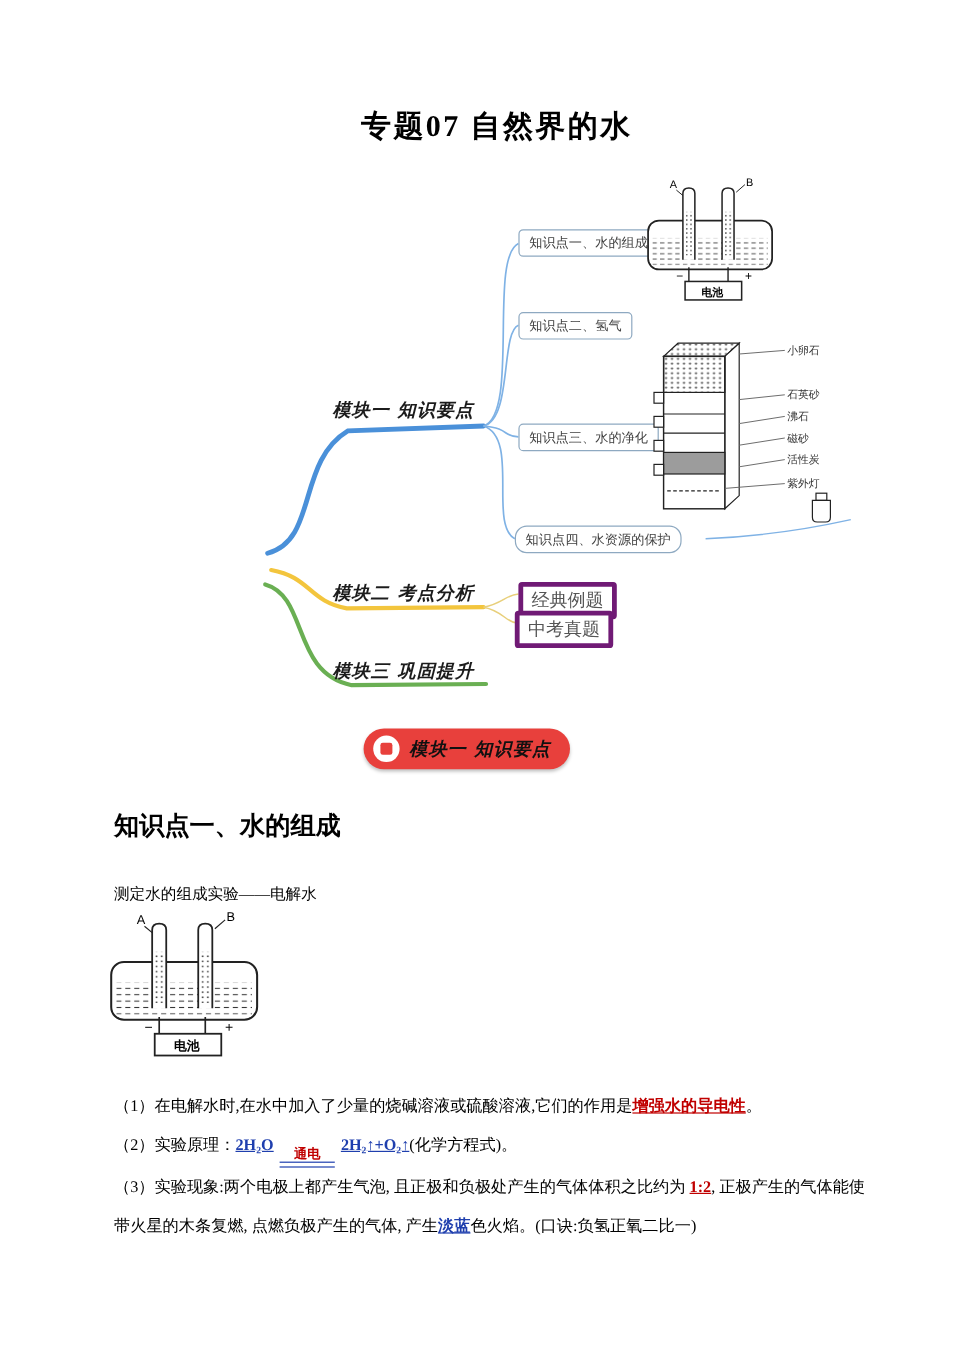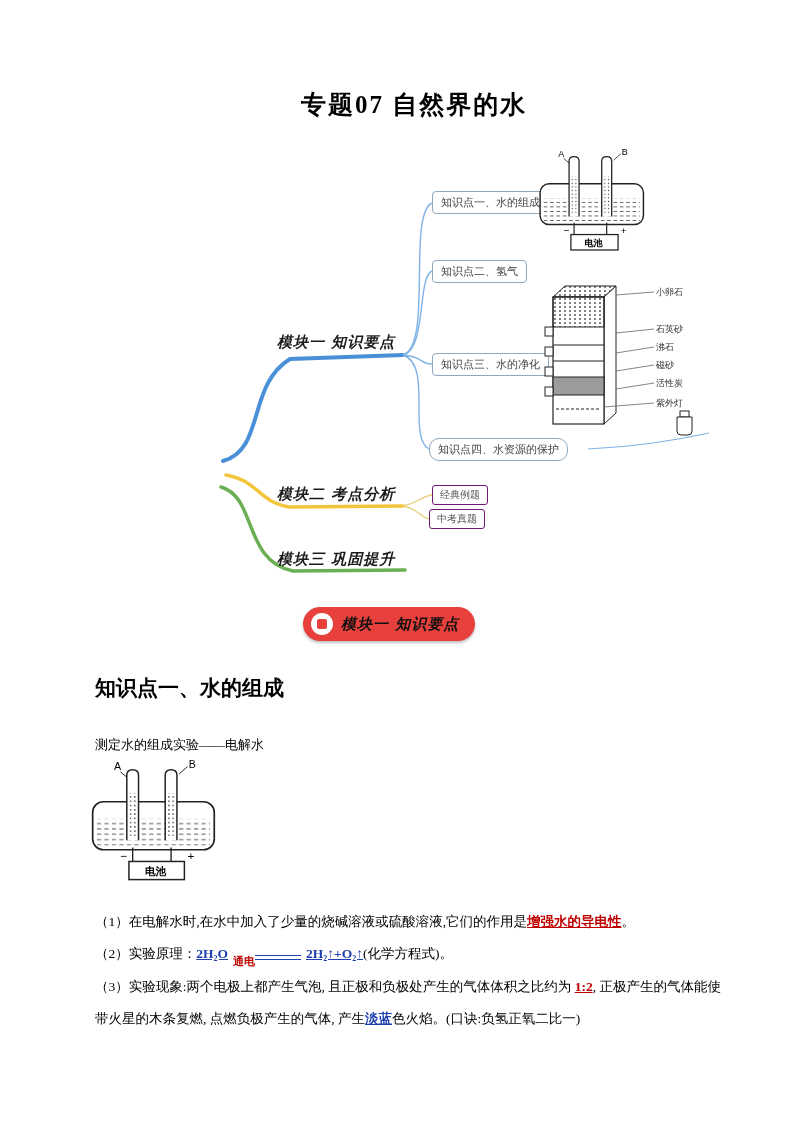--- a/index.html
+++ b/index.html
@@ -32,22 +32,22 @@
   .kp-box {
     position:absolute; border:1px solid #8ea9c1; border-radius:4px; background:#fff;
     font-size:11px; color:#404040; padding:3px 8px; white-space:nowrap;
     font-family:"Liberation Sans","DejaVu Sans",sans-serif;
   }
   .kp1 { left:347px; top:46px; }
   .kp2 { left:347px; top:115px; }
   .kp3 { left:347px; top:208px; }
   .kp4 { left:344px; top:293px;border-radius:10px; }
   .sub-box {
-    position:absolute; border:1px solid #701a75; border-radius:3px; background:#fff;
-    font-size:10px; color:#555; padding:2px 7px; white-space:nowrap;
+    position:absolute; border:4px solid #701a75; border-radius:3px; background:#fff;
+    font-size:15px; color:#555; padding:2px 7px; white-space:nowrap;
     font-family:"Liberation Sans","DejaVu Sans",sans-serif;
   }
   .classic { left:347px; top:340px; }
   .zhenti  { left:344px; top:364px; }
   .mm-electro { position:absolute; left:446px; top:0px; }
   .mm-filter  { position:absolute; left:443px; top:136px; }
   svg text { font-family:"Liberation Sans","DejaVu Sans",sans-serif; }
   
   .banner {
     position:absolute; left:303px; top:607px; height:34px;
@@ -68,21 +68,21 @@
   
   .kp-heading { position:absolute; left:95px; top:674px; font-size:21px; font-weight:bold; }
   .intro { position:absolute; left:95px; top:736px; font-size:13px; }
   .big-electro { position:absolute; left:82px; top:756px; }
   
   .bodytext { position:absolute; left:95px; top:906px; width:632px; font-size:13.5px; line-height:2.4; }
   .bodytext p { margin:0; }
   .hl-red  { color:#c00000; font-weight:bold; text-decoration:underline; }
   .hl-blue { color:#1f3fae; font-weight:bold; text-decoration:underline; }
   .eq { color:#1f3fae; font-weight:bold; text-decoration:underline; }
-  .cond { display:inline-flex; flex-direction:row; line-height:1.1; vertical-align:-7px; margin:0 5px; }
+  .cond { display:inline-flex; flex-direction:column; align-items:center; line-height:1.1; vertical-align:-7px; margin:0 5px; }
   .cond .word { color:#c00000; font-size:11px; font-weight:bold; }
   .cond .dline { width:46px; height:5px; border-top:1.5px solid #1f3fae; border-bottom:1.5px solid #1f3fae; }
 </style>
 </head>
 <body>
 
 <div class="page">
 
   <h1 class="title">专题07 自然界的水</h1>
 

